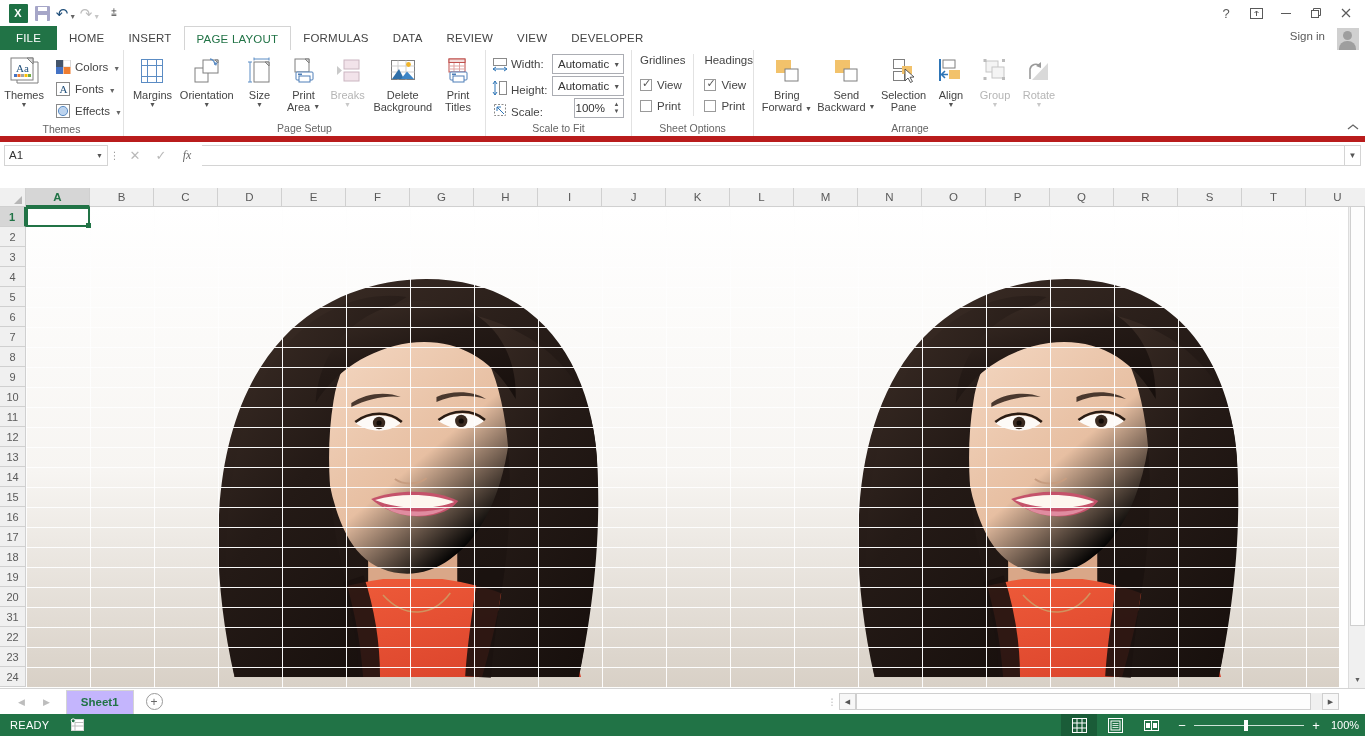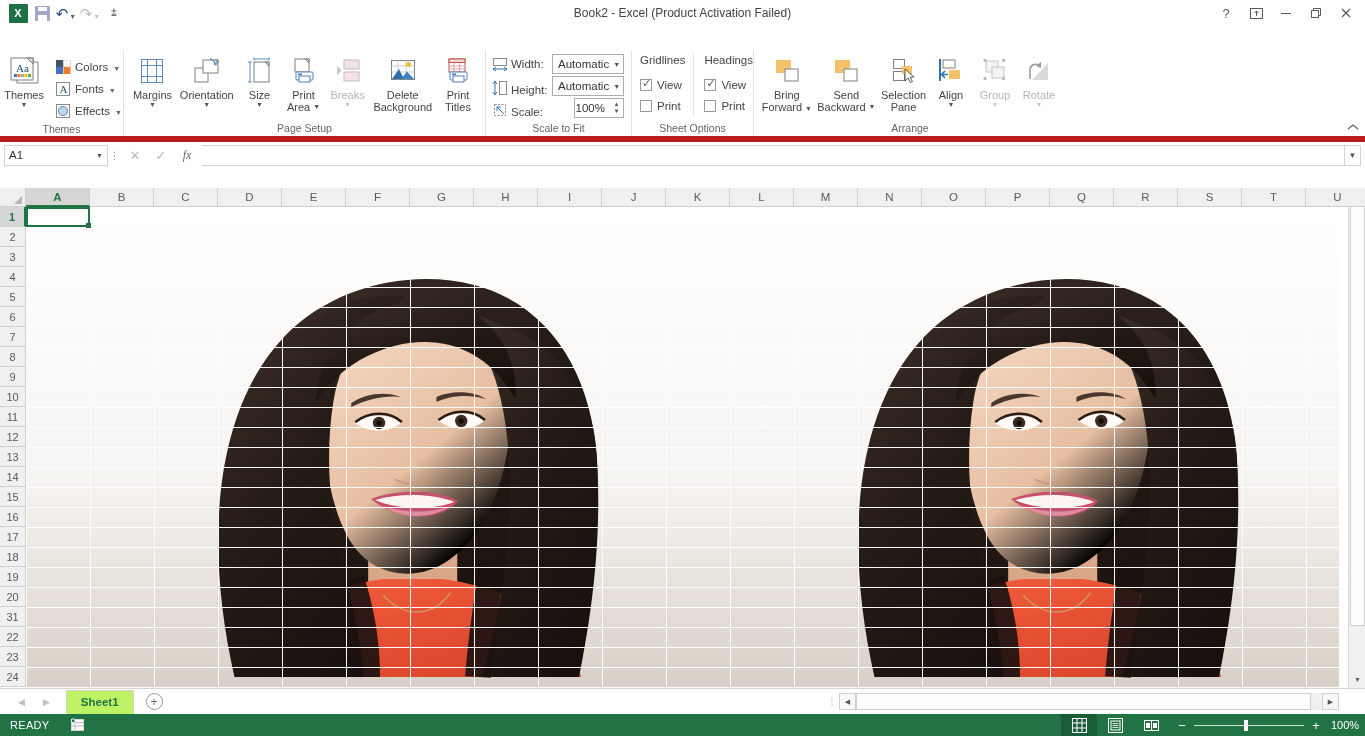--- a/index.html
+++ b/index.html
@@ -159,21 +159,21 @@
              border-left:1px solid #dcdcdc; }
   .vs-btn { width:17px; height:17px; display:flex;align-items:center;justify-content:center; font-size:7px; color:#606060;
             background:#f0f0f0;}
   .vs-thumb { position:absolute; left:1px; top:18px; width:15px; height:420px; background:#fdfdfd; border:1px solid #cfcfcf;}
 
   
   .sheetbar { position:absolute; top:688px; left:0; width:1365px; height:26px; background:#fff;
               border-top:1px solid #d4d4d4; display:flex; align-items:center;}
   .nav-arrows { display:flex; align-items:center; padding-left:18px; gap:18px; color:#bdbdbd; font-size:9px;}
   .sheettab { margin-left:16px; height:24px; padding:0 14px; display:flex; align-items:center;
-              font-size:11.5px; font-weight:bold; color:#217346; background:#bef264;
+              font-size:11.5px; font-weight:bold; color:#217346; background:#c4b5fd;
               border:1px solid #d4d4d4; border-bottom:none; border-radius:0;}
   .addsheet { margin-left:12px; width:17px;height:17px; border-radius:50%; border:1px solid #9a9a9a;
               color:#666; display:flex;align-items:center;justify-content:center; font-size:12px; line-height:1;}
   .hs-dots { margin-left:auto; color:#9b9b9b; font-size:9px; letter-spacing:0; width:14px; text-align:center;}
   .hscroll { width:500px; height:17px; display:flex; align-items:center; margin-right:26px;}
   .hs-btn { width:17px;height:17px; border:1px solid #cfcfcf; background:#f7f7f7; display:flex;align-items:center;justify-content:center;
             font-size:7px; color:#555;}
   .hs-track { flex:1; height:17px; background:#f0f0f0; position:relative;}
   .hs-thumb { position:absolute; left:0; top:0; width:455px; height:17px; background:#fdfdfd; border:1px solid #cfcfcf;}
 
@@ -213,21 +213,20 @@
           <span class="caret-sm">▼</span>
       </div>
       <div class="qat-btn">
         <span class="arrow-ico dis">↷</span>
           <span class="caret-sm dis">▼</span>
       </div>
       <div class="qat-btn">
         <span class="qat-more">⩲</span>
       </div>
     </div>
-    <div class="window-title">Book2 - Excel (Product Activation Failed)</div>
     <div class="win-ctrls">
       <div class="win-btn">
           <span>?</span>
         </div>
       <div class="win-btn">
         <svg width="13" height="13" viewBox="0 0 13 13">
           <rect x="0.5" y="1.5" width="12" height="10" fill="none" stroke="#5a5a5a"></rect>
           <path d="M6.5 9 L6.5 4 M4.5 6 L6.5 4 L8.5 6" fill="none" stroke="#5a5a5a"></path>
         </svg>
       </div>
@@ -243,20 +242,36 @@
         </svg>
       </div>
       <div class="win-btn">
         <svg width="12" height="12" viewBox="0 0 12 12">
             <path d="M2 2 L10 10 M10 2 L2 10" stroke="#5a5a5a" stroke-width="1.2"></path>
           </svg>
       </div>
     </div>
   </div>
 
+  <div class="tabstrip">
+    <div class="tab file">FILE</div>
+    <div class="tab">HOME</div>
+    <div class="tab">INSERT</div>
+    <div class="tab active">PAGE LAYOUT</div>
+    <div class="tab">FORMULAS</div>
+    <div class="tab">DATA</div>
+    <div class="tab">REVIEW</div>
+    <div class="tab">VIEW</div>
+    <div class="tab">DEVELOPER</div>
+    <div class="signin">Sign in</div>
+    <div class="avatar">
+        <span class="head"></span>
+        <span class="body"></span>
+      </div>
+  </div>
 
   <div class="ribbon">
 
     <div class="rgroup" style="width:124px">
       <div class="rgroup-body" style="padding-top:4px">
         <div class="bigbtn" style="width:52px">
           <span class="ic">
             <svg width="30" height="30" viewBox="0 0 30 30">
               <rect x="2" y="2" width="22" height="22" fill="#fff" stroke="#7f7f7f"></rect>
               <path d="M18 2 L24 8 L24 2 Z" fill="#d9d9d9" stroke="#7f7f7f"></path>

